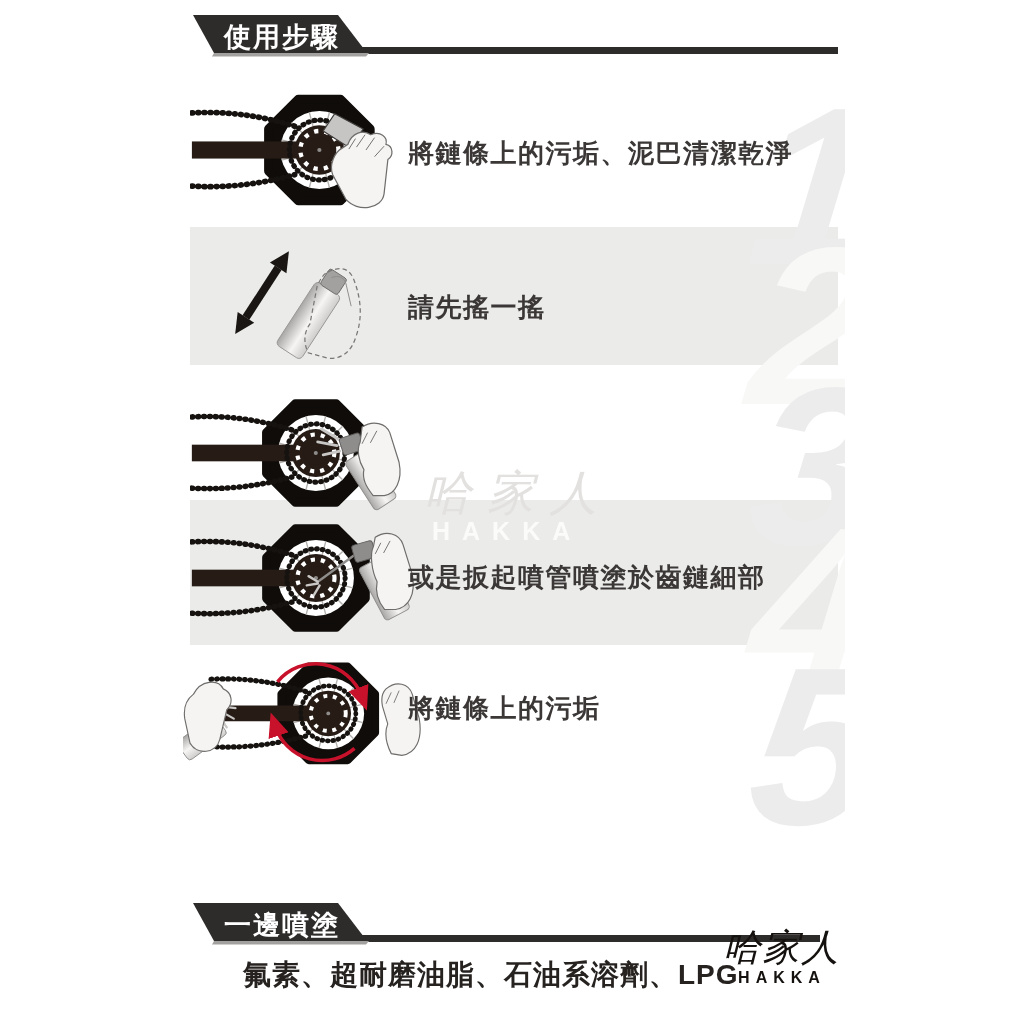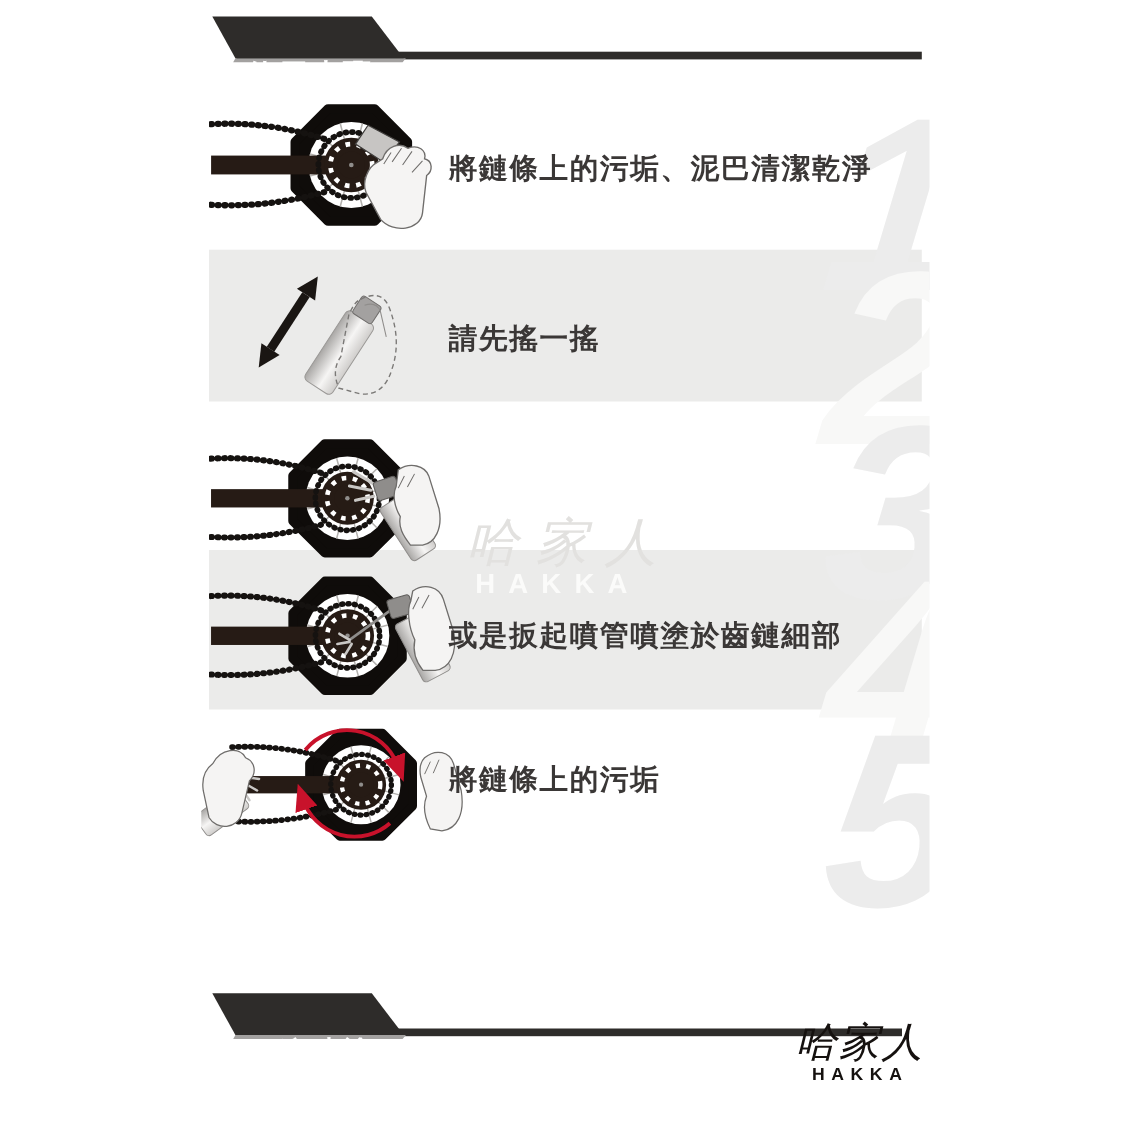--- a/index.html
+++ b/index.html
@@ -7,21 +7,21 @@
         font-family:"Liberation Sans","DejaVu Sans",sans-serif;}
   .content{position:absolute;left:0;top:0;width:845px;height:1024px;overflow:hidden;}
   .band{position:absolute;left:190px;width:648px;background:var(--band_gray,#ebebea);z-index:1;}
   .band2{top:227px;height:138px;}
   .band4{top:500px;height:145px;}
   .stepnum{position:absolute;left:753px;z-index:2;font-style:italic;font-weight:900;
            font-size:225px;line-height:1;transform:skewX(-6deg);letter-spacing:-6px;}
   .numwhite{color:var(--number_on_band,#f7f7f6);}
   .numgray{color:var(--number_on_white,#ececec);}
   .banner-svg{position:absolute;z-index:3;}
-  .banner-title{position:absolute;z-index:4;color:#fff;font-size:27px;letter-spacing:2px;font-weight:bold;margin-top:31px;}
+  .banner-title{position:absolute;z-index:4;color:#fff;font-size:27px;letter-spacing:2px;font-weight:bold;}
   .step-text{position:absolute;left:408px;z-index:3;color:var(--text_dark,#3a3736);
              font-size:26px;letter-spacing:1.5px;font-weight:bold;line-height:40px;text-align:center;}
   .illo{position:absolute;z-index:3;}
   .watermark-cjk{position:absolute;left:424px;top:462px;z-index:2;color:#e2e1df;
                  font-size:47px;letter-spacing:16px;font-style:italic;}
   .watermark-latin{position:absolute;left:432px;top:517px;z-index:2;color:#fbfbfa;
                    font-size:25px;font-weight:bold;letter-spacing:12px;}
   .ingredients{position:absolute;left:243px;top:956px;z-index:3;color:#262220;
                font-size:28px;letter-spacing:1px;font-weight:bold;}
   .brand{position:absolute;left:722px;top:928px;z-index:5;width:120px;text-align:center;color:#15110f;}
@@ -151,20 +151,21 @@
       <div>將鏈條上的污垢</div>
     </div>
 
     <svg class="banner-svg" style="left:185px;top:900px" width="660" height="46" viewBox="0 0 660 46">
       <rect x="30" y="35" width="605" height="7" fill="#2e2c2a"></rect>
       <polygon points="29,41 184,41 181,44.5 27,44.5" fill="#a3a1a0"></polygon>
       <polygon points="8,3 153,3 182,41 29,41" fill="#2e2c2a"></polygon>
     </svg>
     <div class="banner-title" style="left:224px;top:907px">一邊噴塗</div>
 
+    <div class="ingredients">氟素、超耐磨油脂、石油系溶劑、LPG</div>
 
     <div class="brand">
       <div class="brand-cjk">哈家人</div>
       <div class="brand-latin">HAKKA</div>
     </div>
 
   </div>
 </div>
 
 </body></html>

